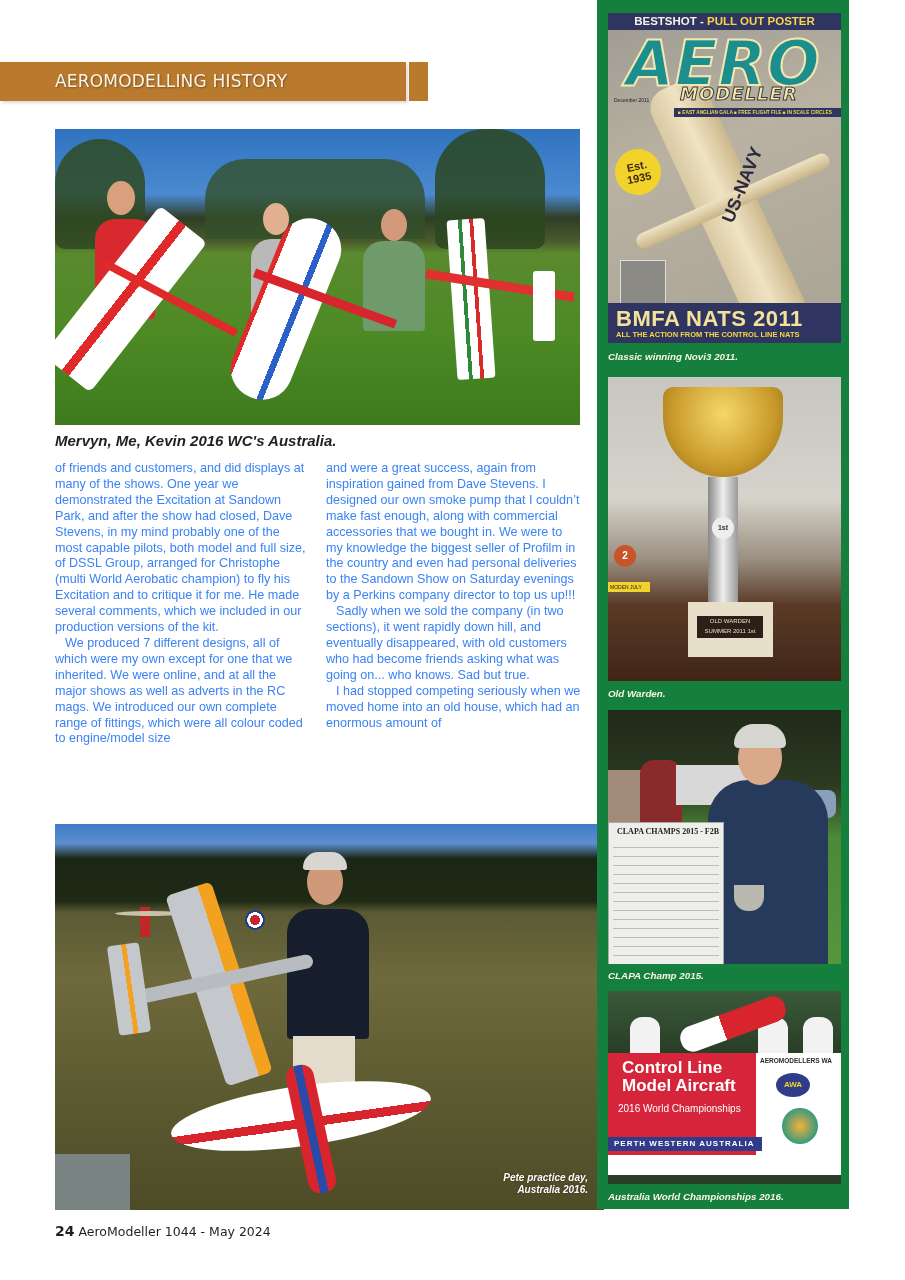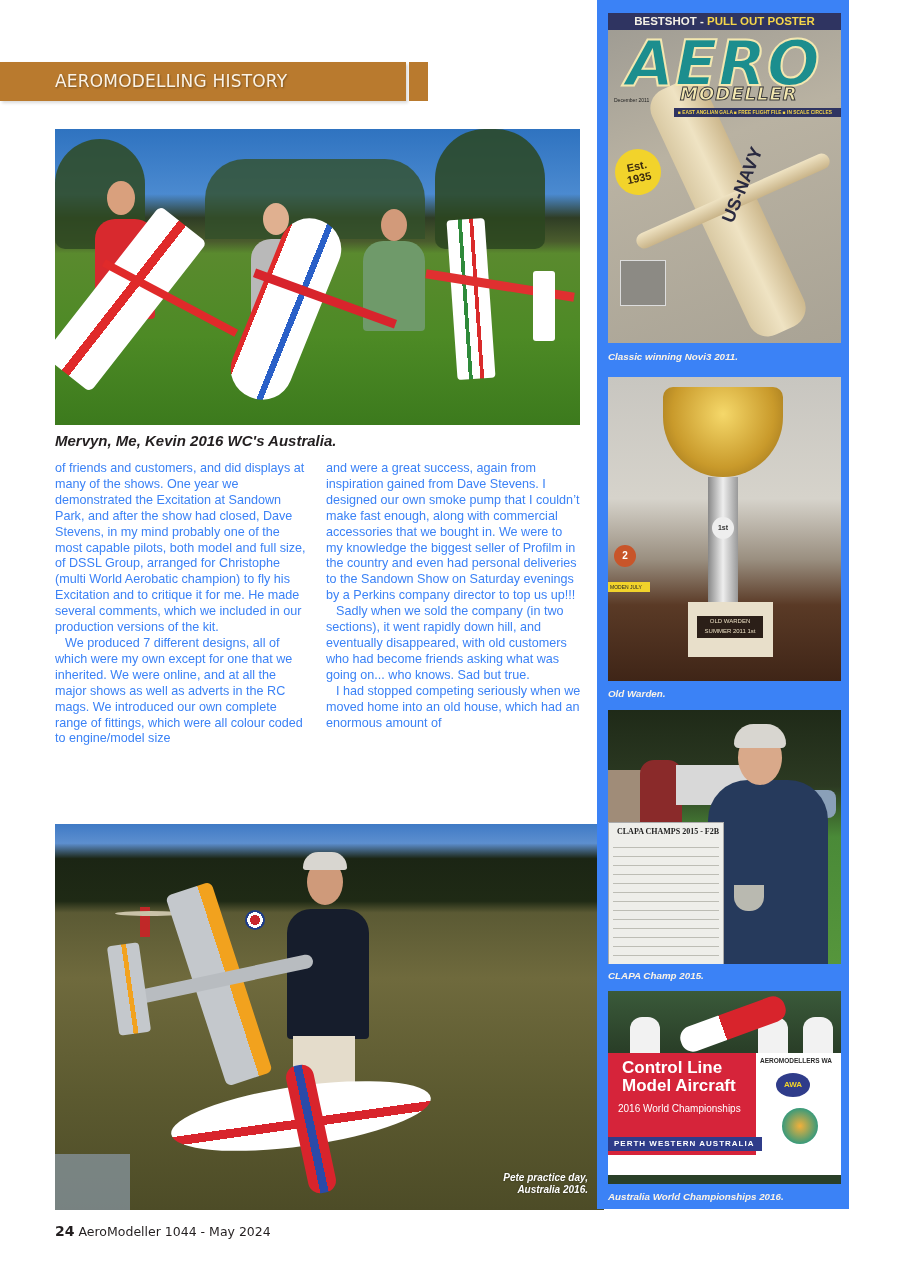--- a/index.html
+++ b/index.html
@@ -74,21 +74,21 @@
     .footer {
       left: 55px; top: 1223px;
       font-family: "DejaVu Sans", sans-serif;
       font-size: 12.5px; color: #231f20;
     }
     .footer-page { font-weight: bold; font-size: 14px; margin-right: 4px; }
 
     
     .sidebar {
       left: 597px; top: 0; width: 252px; height: 1209px;
-      background: #3b82f6;
+      background: #15803d;
     }
     .side-photo {
       position: absolute; left: 11px; width: 233px; overflow: hidden;
     }
     .side-caption {
       position: absolute; left: 11px;
       color: #fbf3e6; font-size: 9.8px;
       font-style: italic; font-weight: bold;
     }
 
@@ -356,20 +356,24 @@
     </div>
     <div class="cover-aero">AERO</div>
     <div class="cover-modeller">MODELLER</div>
     <div class="cover-date">December 2011</div>
     <div class="cover-strip">■ EAST ANGLIAN GALA ■ FREE FLIGHT FILE ■ IN SCALE CIRCLES</div>
     <div class="cover-est">
       <div><span>Est.</span><br><span>1935</span></div>
     </div>
     <div class="cover-usnavy">US-NAVY</div>
     <div class="cover-inset"></div>
+    <div class="cover-bottom">
+      <div class="cover-nats">BMFA NATS 2011</div>
+      <div class="cover-nats-sub">ALL THE ACTION FROM THE CONTROL LINE NATS</div>
+    </div>
   </div>
   <div class="side-caption" style="top:351px">Classic winning Novi3 2011.</div>
 
   <div class="side-photo trophy-photo">
     <div class="trophy-cup"></div>
     <div class="trophy-stem"></div>
     <div class="trophy-1st">1st</div>
     <div class="trophy-badge">2</div>
     <div class="trophy-sign">MODEN JULY</div>
     <div class="trophy-base">

